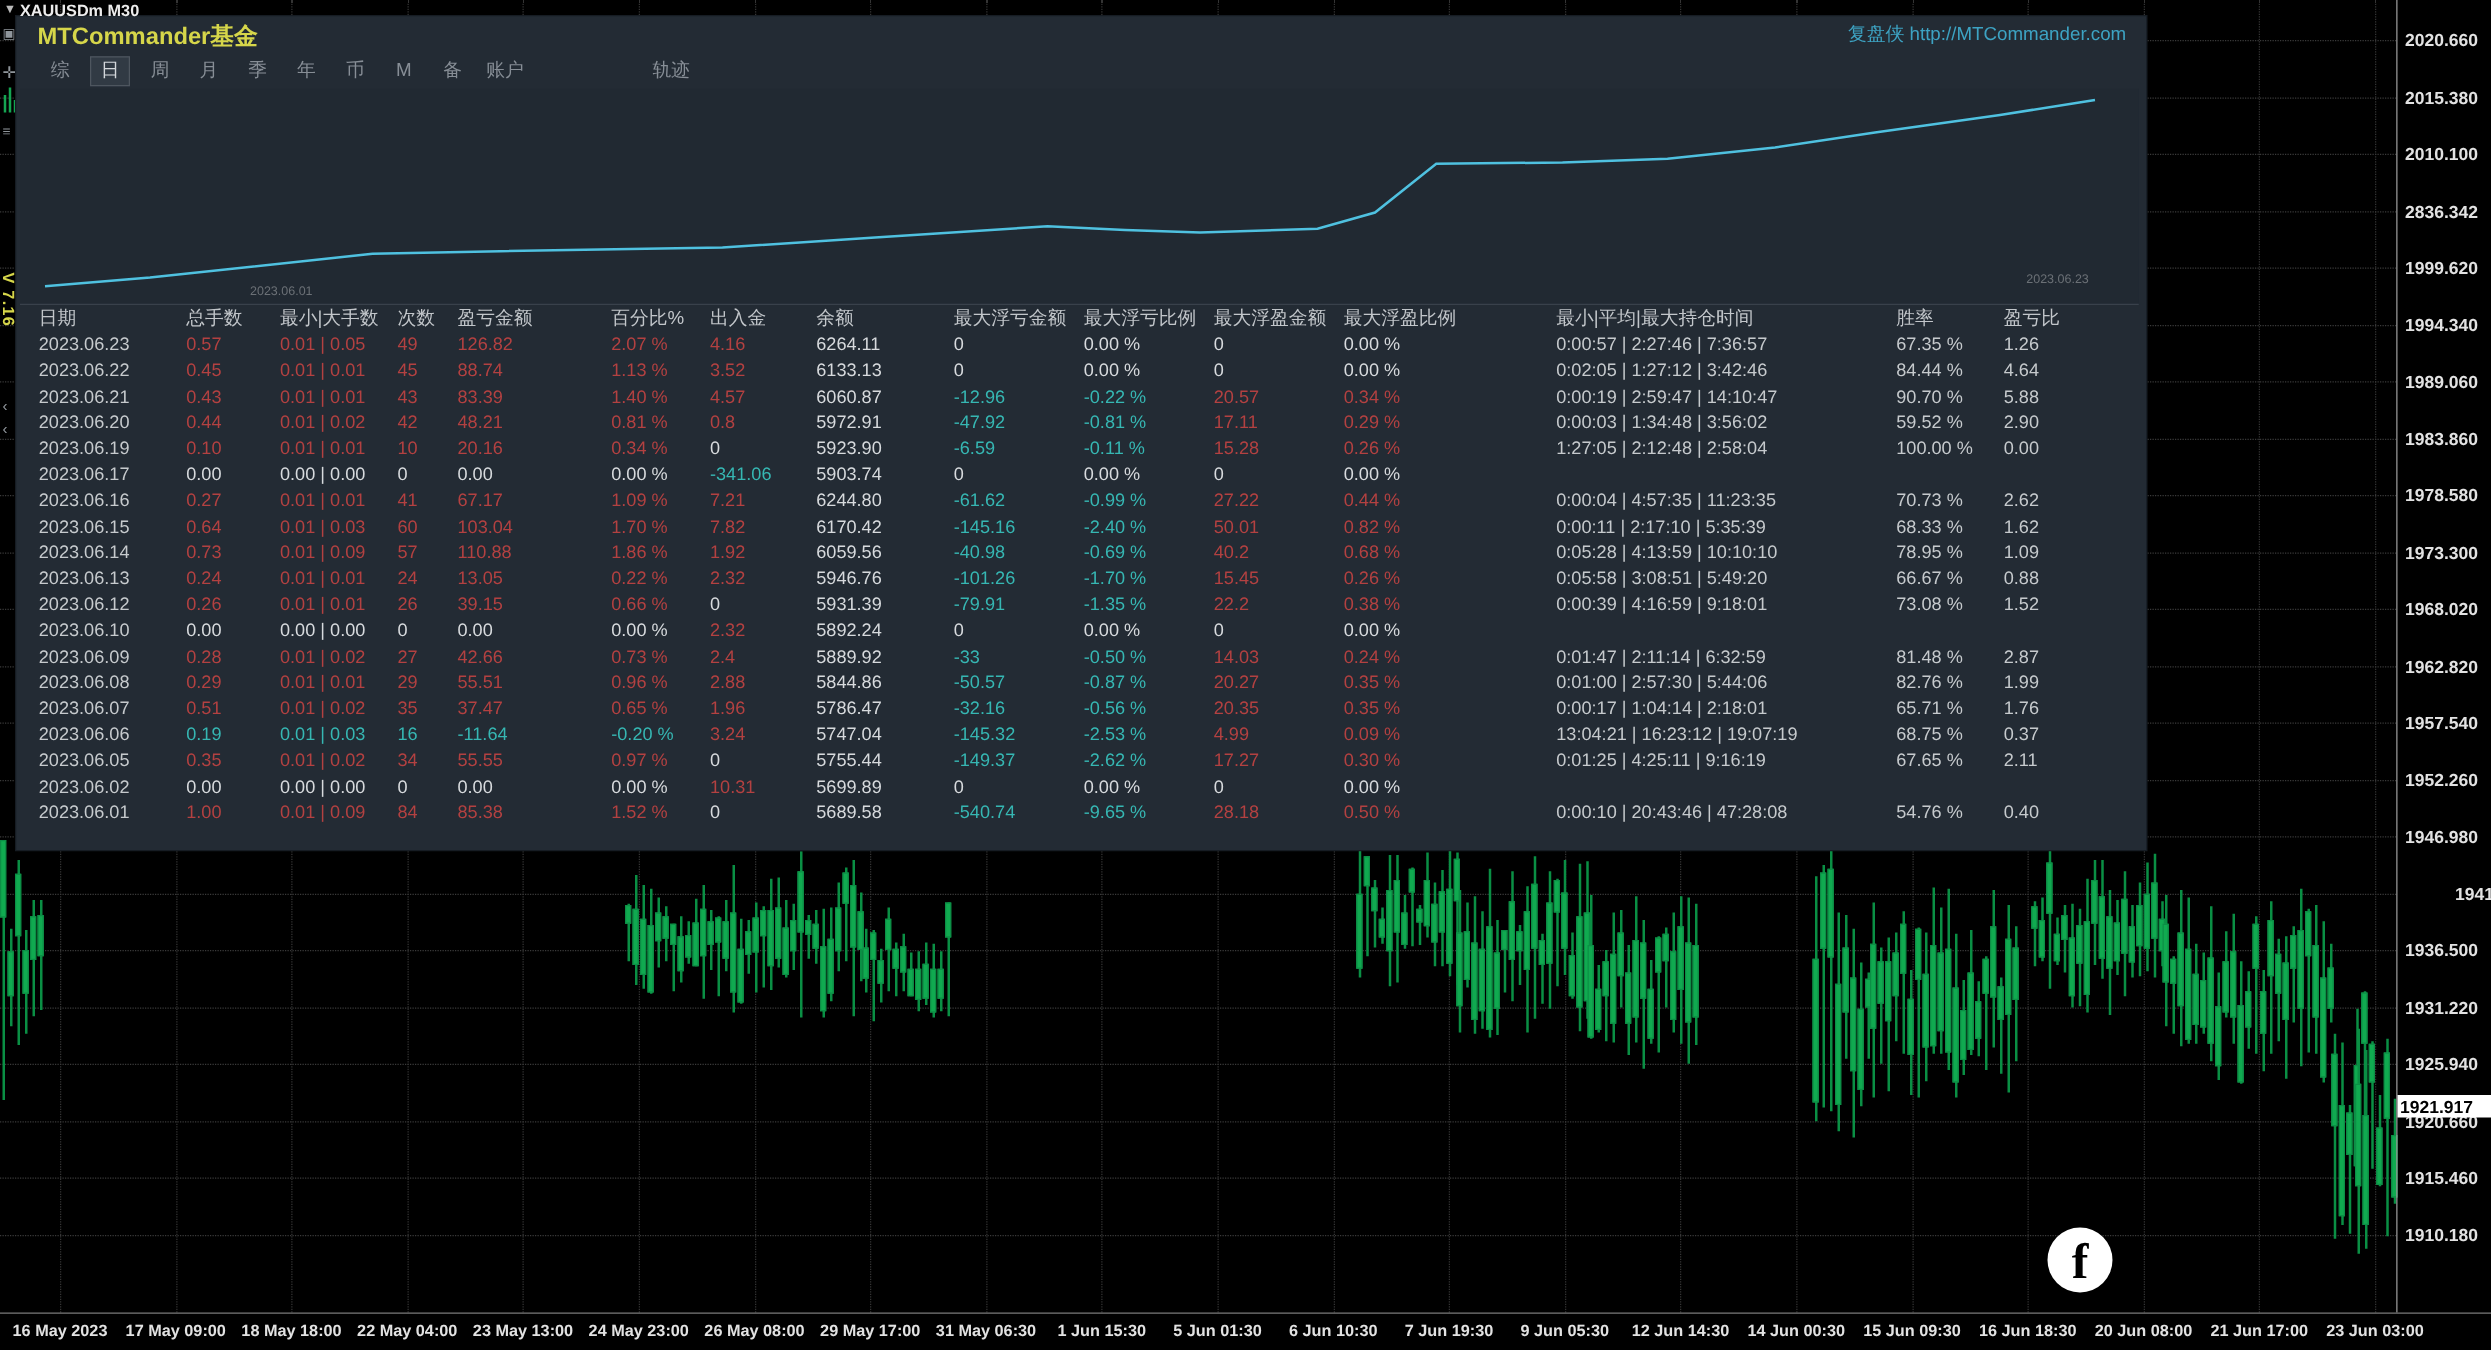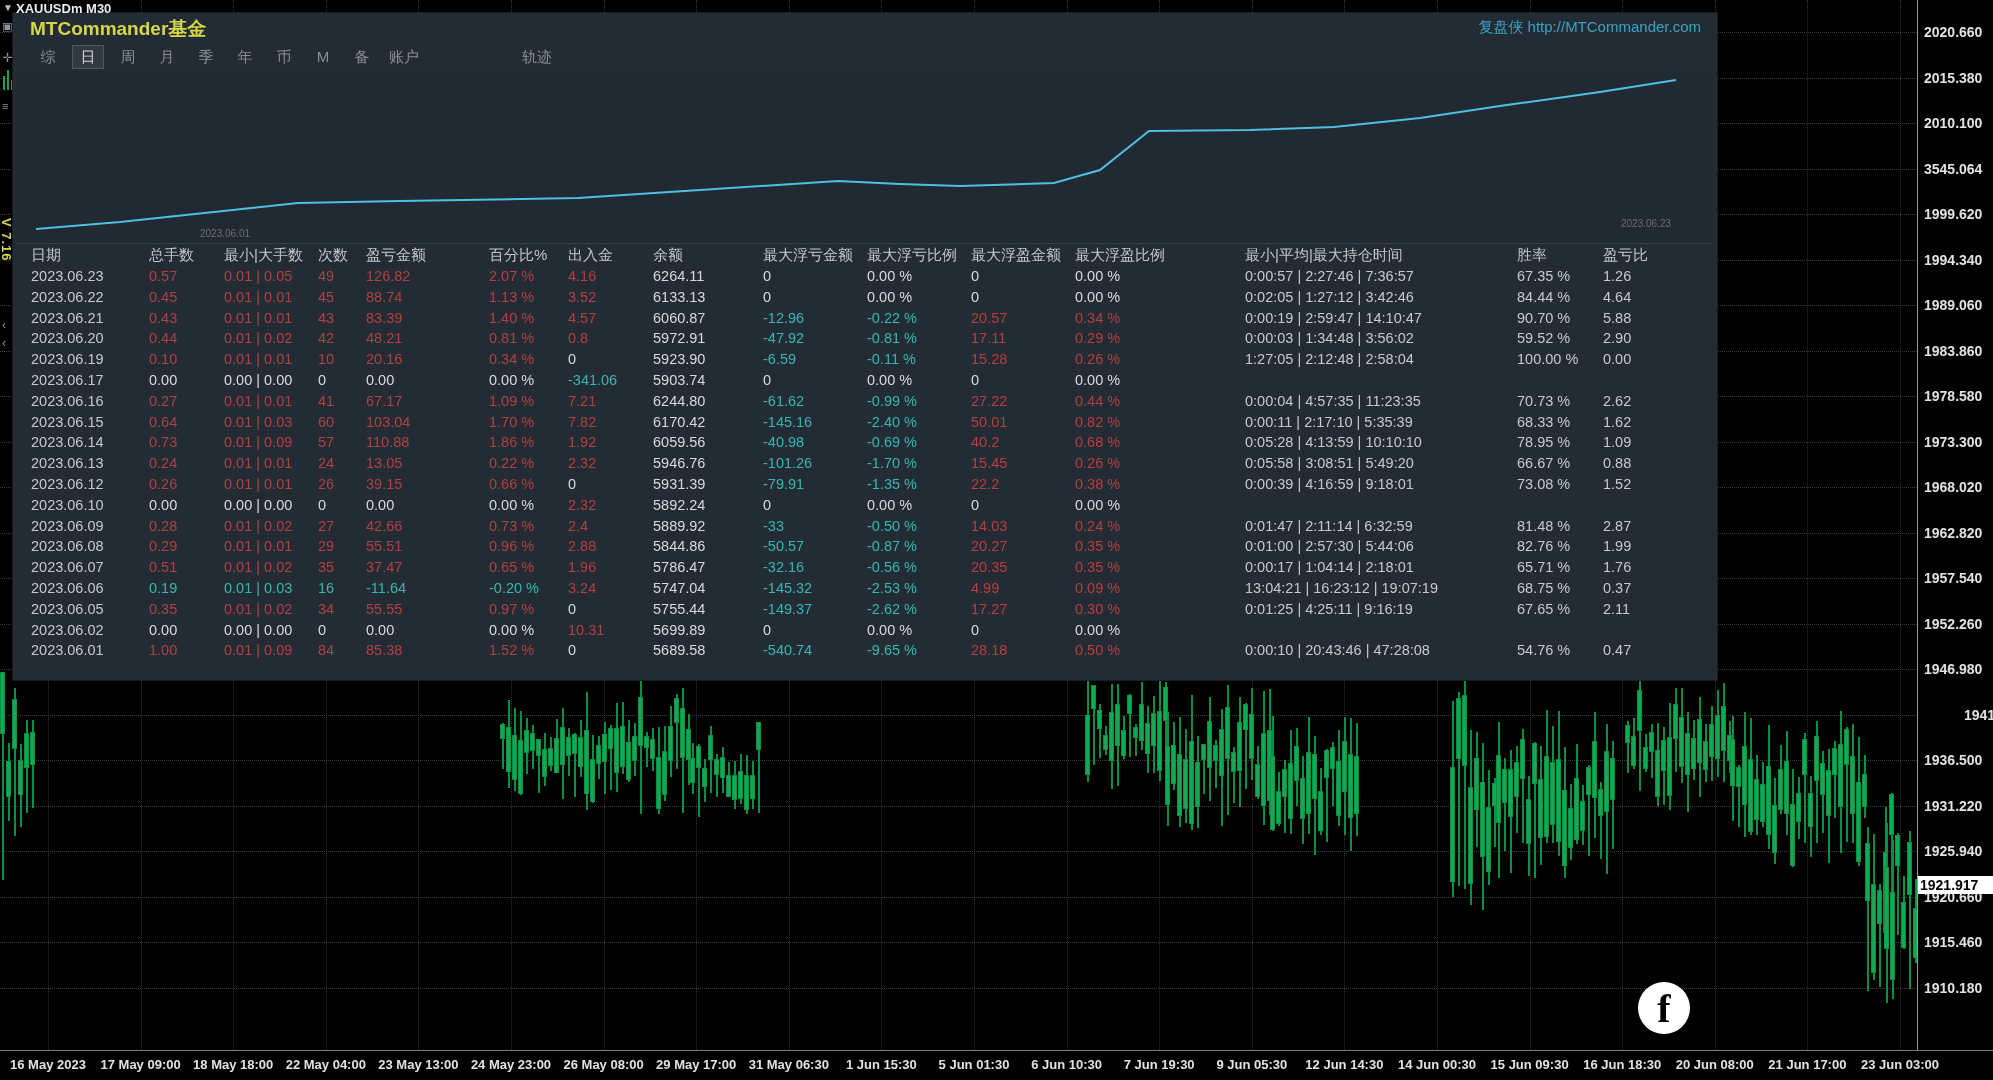--- a/index.html
+++ b/index.html
@@ -463,21 +463,21 @@
       <div class="candle-body" style="left: 1890px; top: 891.707px; height: 88.6266px;"></div>
     </div>
 </div>
 
 <div id="axis-vline"></div>
 <div id="axis-hline"></div>
 <div id="price-labels">
     <div class="price-label" style="top: 24px;">2020.660</div>
     <div class="price-label" style="top: 69.5px;">2015.380</div>
     <div class="price-label" style="top: 115px;">2010.100</div>
-    <div class="price-label" style="top: 160.5px;">3545.064</div>
+    <div class="price-label" style="top: 160.5px;">2836.342</div>
     <div class="price-label" style="top: 206px;">1999.620</div>
     <div class="price-label" style="top: 251.5px;">1994.340</div>
     <div class="price-label" style="top: 297px;">1989.060</div>
     <div class="price-label" style="top: 342.5px;">1983.860</div>
     <div class="price-label" style="top: 388px;">1978.580</div>
     <div class="price-label" style="top: 433.5px;">1973.300</div>
     <div class="price-label" style="top: 479px;">1968.020</div>
     <div class="price-label" style="top: 524.5px;">1962.820</div>
     <div class="price-label" style="top: 570px;">1957.540</div>
     <div class="price-label" style="top: 615.5px;">1952.260</div>
@@ -886,21 +886,21 @@
         <div class="cell cr">85.38</div>
         <div class="cell cr">1.52 %</div>
         <div class="cell cw">0</div>
         <div class="cell cw">5689.58</div>
         <div class="cell cc">-540.74</div>
         <div class="cell cc">-9.65 %</div>
         <div class="cell cr">28.18</div>
         <div class="cell cr">0.50 %</div>
         <div class="cell cg">0:00:10 | 20:43:46 | 47:28:08</div>
         <div class="cell cg">54.76 %</div>
-        <div class="cell cg">0.47</div>
+        <div class="cell cg">0.40</div>
       </div>
     </div>
 </div>
 
 <div id="watermark">
   <div id="fb-circle">
       <span>f</span>
     </div>
 </div>
 

